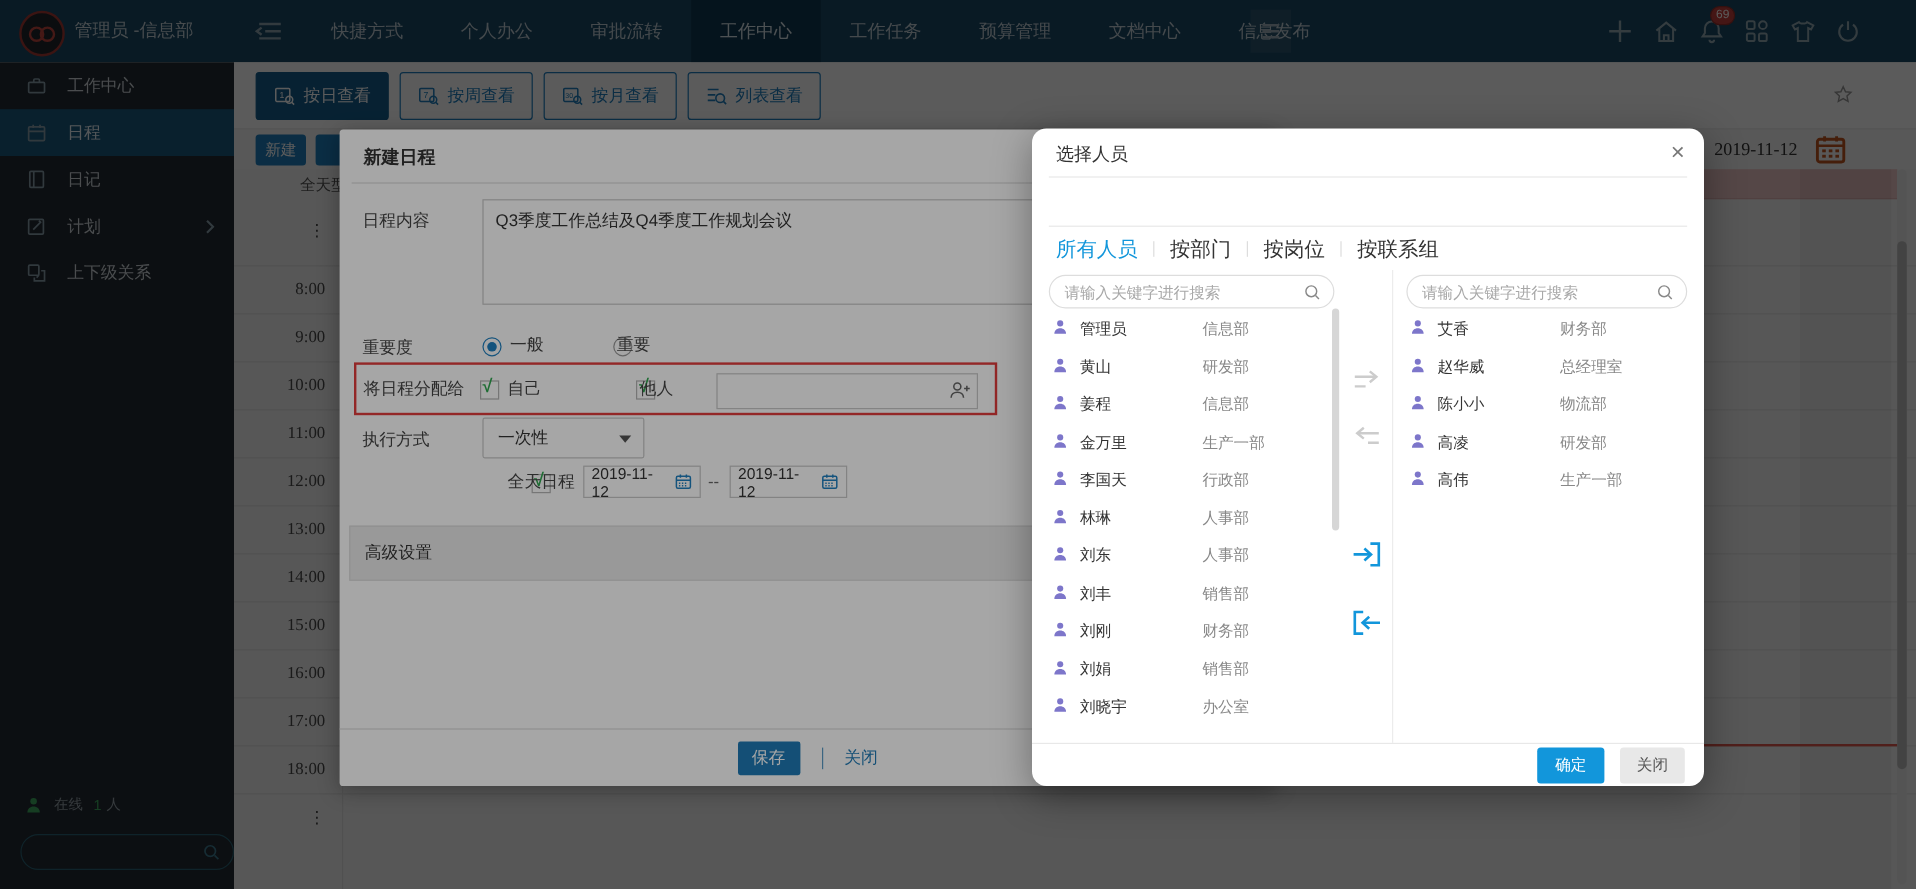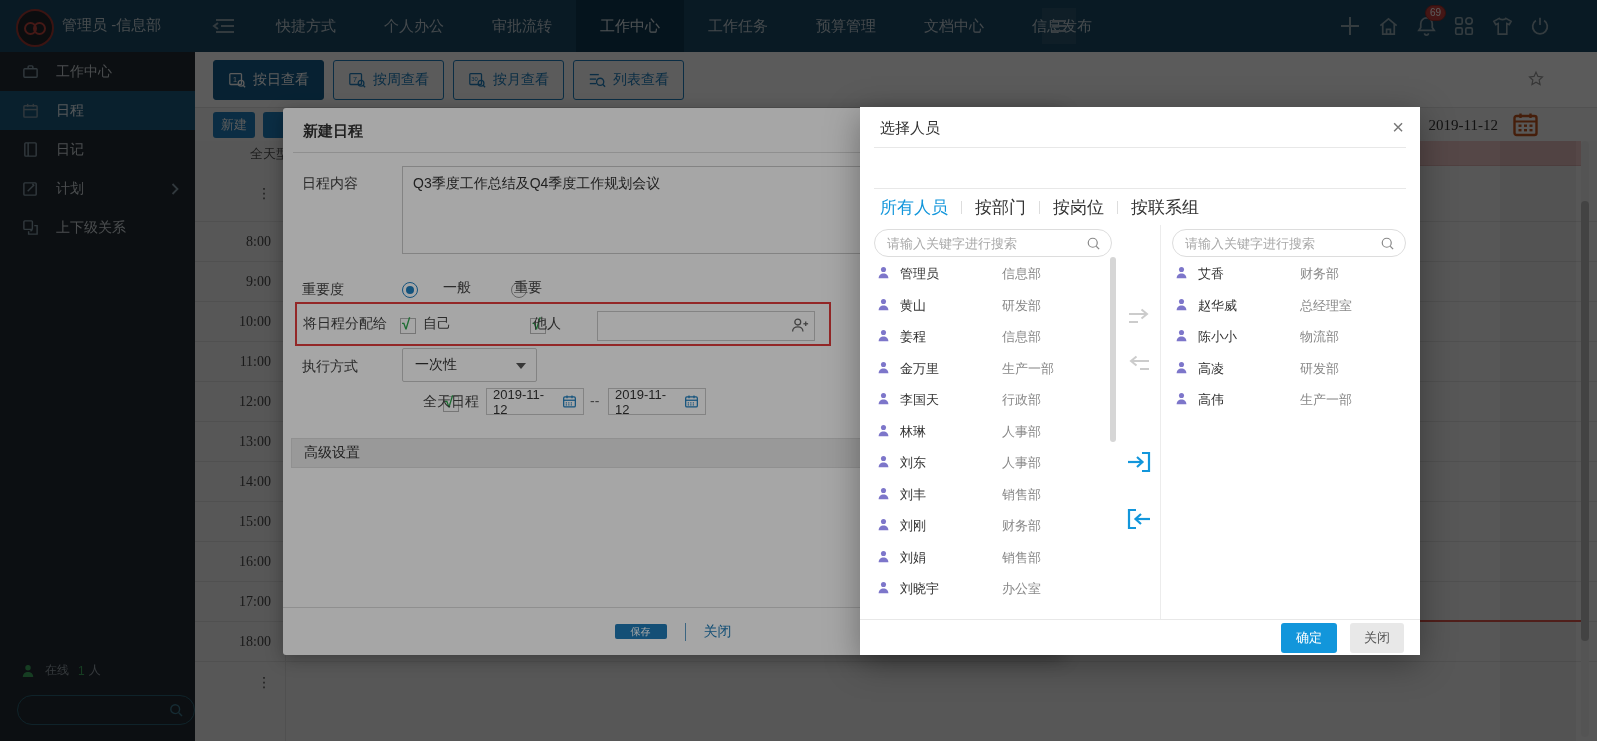--- a/index.html
+++ b/index.html
@@ -88,30 +88,30 @@
   .m-opt{font-size:14px;color:#444;}
   .redbox{position:absolute;left:12px;top:194px;width:536px;height:44px;border:2px solid #e23c3c;box-sizing:border-box;}
   .assign-input{position:absolute;left:300px;top:7px;width:216px;height:28px;border:1px solid #c9c9c9;background:#fff;}
   .assign-input .padd{position:absolute;right:5px;top:4px;color:#666;}
   .m1-select{position:absolute;left:119px;top:240px;width:135px;height:34px;border:1px solid #c9c9c9;border-radius:2px;
       background:#fff;font-size:14px;color:#333;display:flex;align-items:center;padding-left:12px;box-sizing:border-box;cursor:pointer;}
   .m1-select .caret{position:absolute;right:10px;top:14px;width:0;height:0;border-left:5px solid transparent;
       border-right:5px solid transparent;border-top:6px solid #555;}
   .date-input{position:absolute;top:280px;height:27px;border:1px solid #c9c9c9;background:#fff;display:flex;
       align-items:center;padding:0 6px;gap:6px;font-size:13px;color:#333;box-sizing:border-box;}
-  .adv-bar{position:absolute;left:8px;top:330px;width:764px;height:30px;background:#ececec;border:1px solid #dddddd;
+  .adv-bar{position:absolute;left:8px;top:330px;width:764px;height:46px;background:#ececec;border:1px solid #dddddd;
       box-sizing:border-box;display:flex;align-items:center;padding-left:12px;font-size:14px;color:#333;cursor:pointer;}
   .m1-footer{position:absolute;left:0;bottom:0;width:780px;height:47px;border-top:1px solid #dcdcdc;
       display:flex;align-items:center;justify-content:center;gap:18px;}
-  .save-btn{width:52px;height:15px;background:#1f7ab5;color:#fff;border:0;border-radius:2px;font-size:10px;cursor:pointer;font-family:Liberation Mono, monospace;}
+  .save-btn{width:52px;height:28px;background:#1f7ab5;color:#fff;border:0;border-radius:2px;font-size:14px;cursor:pointer;font-family:Liberation Mono, monospace;}
   .m1-div{width:1px;height:18px;background:#5b9bc6;}
   .m1-close{color:#1f7ab5;font-size:14px;cursor:pointer;}
 
   
-  .dialog2{position:absolute;left:860px;top:107px;width:560px;height:548px;background:#fff;border-radius:0;
+  .dialog2{position:absolute;left:860px;top:107px;width:560px;height:548px;background:#fff;border-radius:12px;
       z-index:40;box-shadow:0 8px 32px rgba(0,0,0,.35);}
   .d2-title{position:absolute;left:20px;top:12px;font-size:15px;color:#333;}
   .d2-close{position:absolute;right:16px;top:8px;font-size:20px;color:#777;cursor:pointer;line-height:24px;}
   .d2-hsep1{position:absolute;left:14px;right:14px;top:40px;height:1px;background:#e8e8e8;}
   .d2-tabs{position:absolute;left:20px;top:41px;right:14px;height:40px;display:flex;align-items:center;}
   .d2-tab{font-size:14px;color:#333;cursor:pointer;padding:0 6px;}
   .d2-tab.pill{background:#1296db;color:#fff;border-radius:4px;padding:6px 17px;margin:0 6px;}
   .d2-tab.dis{color:#c9c9c9;}
   .d2-tabsep{width:1px;height:16px;background:#e2e2e2;margin:0 14px;}
   .d2-hsep2{position:absolute;left:14px;right:14px;top:81px;height:1px;background:#e8e8e8;}
@@ -421,21 +421,21 @@
 
 <div class="modal1">
   <div class="m1-title">新建日程</div>
   <div class="m1-sep"></div>
 
   <span class="m-label" style="top:67px;">日程内容</span>
   <textarea class="m1-textarea" style="">Q3季度工作总结及Q4季度工作规划会议</textarea>
 
   <span class="m-label" style="top:173px;">重要度</span>
   <span class="radio sel abs" style="left:119px;top:172px;"></span>
-  <span class="m-opt abs" style="left:160px;top:171px;text-align:right;">一般</span>
+  <span class="m-opt abs" style="left:142px;top:171px;text-align:right;">一般</span>
   <span class="radio abs" style="left:208px;top:172px;"></span>
   <span class="m-opt abs" style="left:231px;top:171px;">重要</span>
 
   <div class="redbox">
     <span class="m-opt abs" style="left:6px;top:11px;">将日程分配给</span>
     <span class="cb abs" style="left:103px;top:12px;"></span>
     <span class="m-opt abs" style="left:126px;top:11px;">自己</span>
     <span class="cb abs" style="left:213px;top:12px;"></span>
     <span class="m-opt abs" style="left:236px;top:11px;">他人</span>
     <div class="assign-input">

